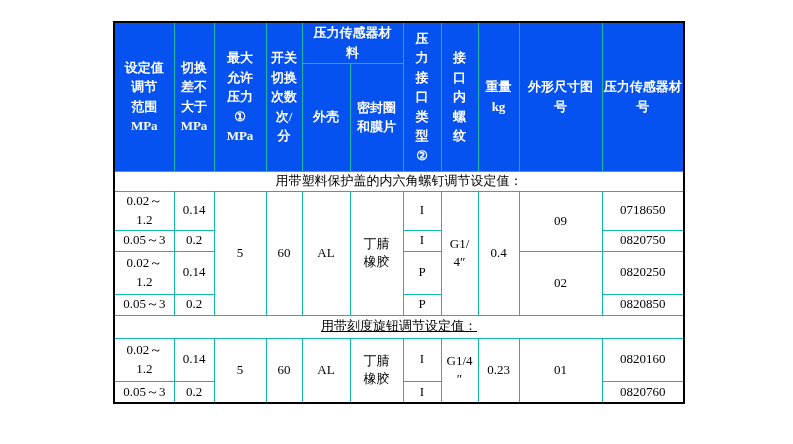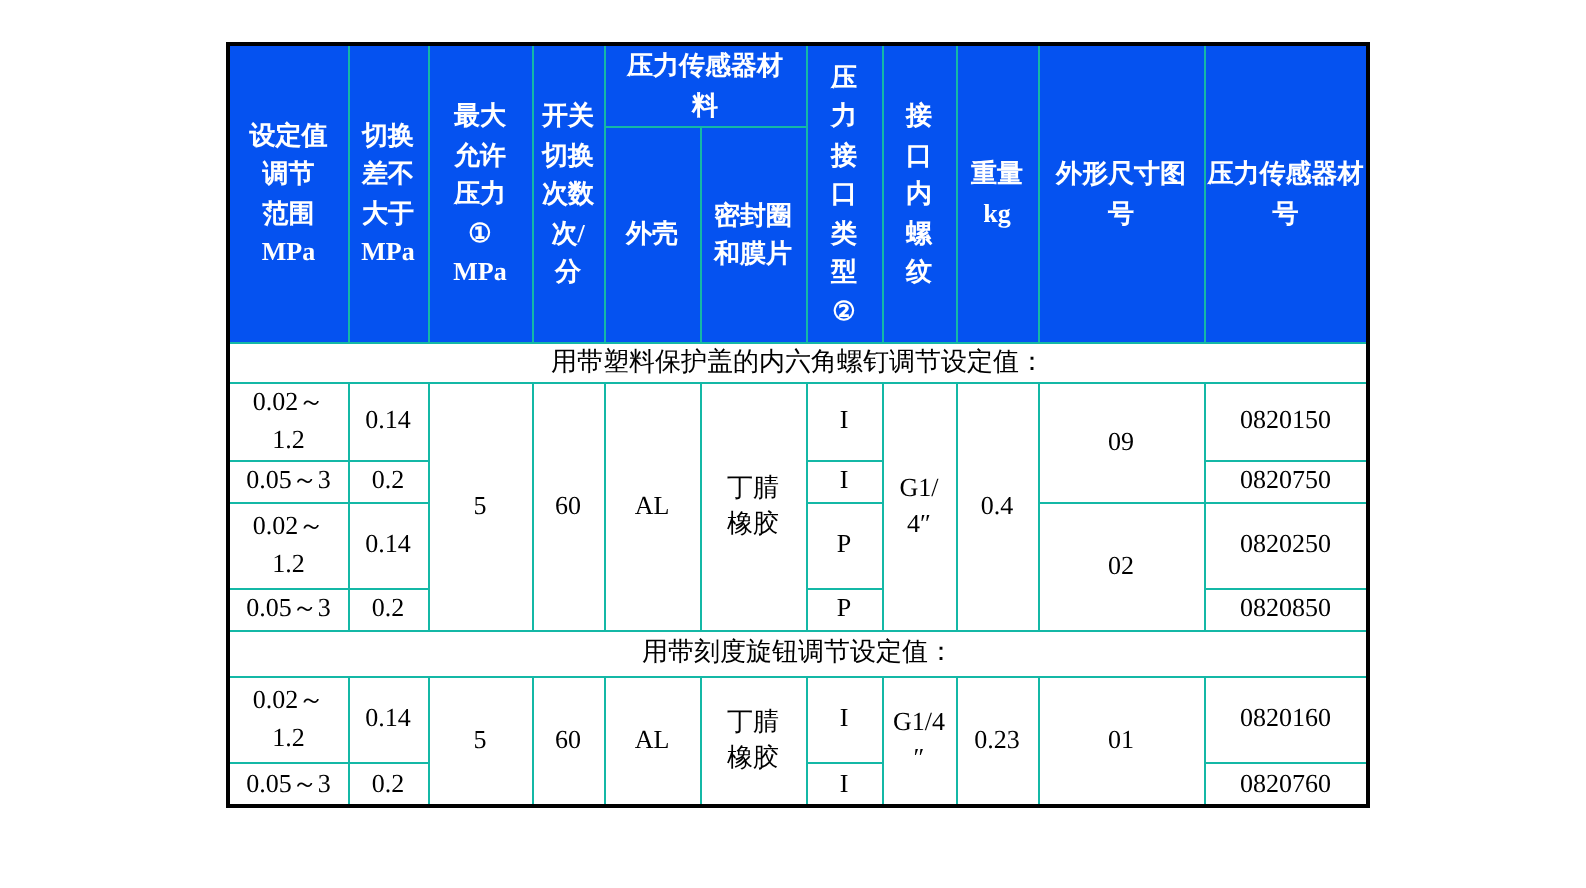--- a/index.html
+++ b/index.html
@@ -47,21 +47,21 @@
     font-size: 13px;
     line-height: 1.4;
   }
   tr.row-head-top    { height: 41px; }
   tr.row-head-sub    { height: 108px; }
   tr.row-sec-title-1 { height: 20px; }
   tr.row-d1          { height: 39px; }
   tr.row-d2          { height: 21px; }
   tr.row-d3          { height: 43px; }
   tr.row-d4          { height: 21px; }
-  tr.row-sec-title-2 { height: 23px; }
+  tr.row-sec-title-2 { height: 23px; text-decoration: underline; }
   tr.row-d5          { height: 43px; }
   tr.row-d6          { height: 22px; }
   td.section-title-cell {
     font-size: 13px;
     line-height: 1.3;
   }
 </style>
 </head>
 <body>
 
@@ -138,21 +138,21 @@
         <td rowspan="4">5</td>
         <td rowspan="4">60</td>
         <td rowspan="4">AL</td>
         <td rowspan="4">丁腈
 橡胶</td>
         <td>I</td>
         <td rowspan="4">G1/
 4″</td>
         <td rowspan="4">0.4</td>
         <td rowspan="2">09</td>
-        <td>0820150</td>
+        <td>0718650</td>
       </tr>
       <tr class="row-d2">
         <td>0.05～3</td>
         <td>0.2</td>
         <td>I</td>
         <td>0820750</td>
       </tr>
       <tr class="row-d3">
         <td>0.02～
 1.2</td>

